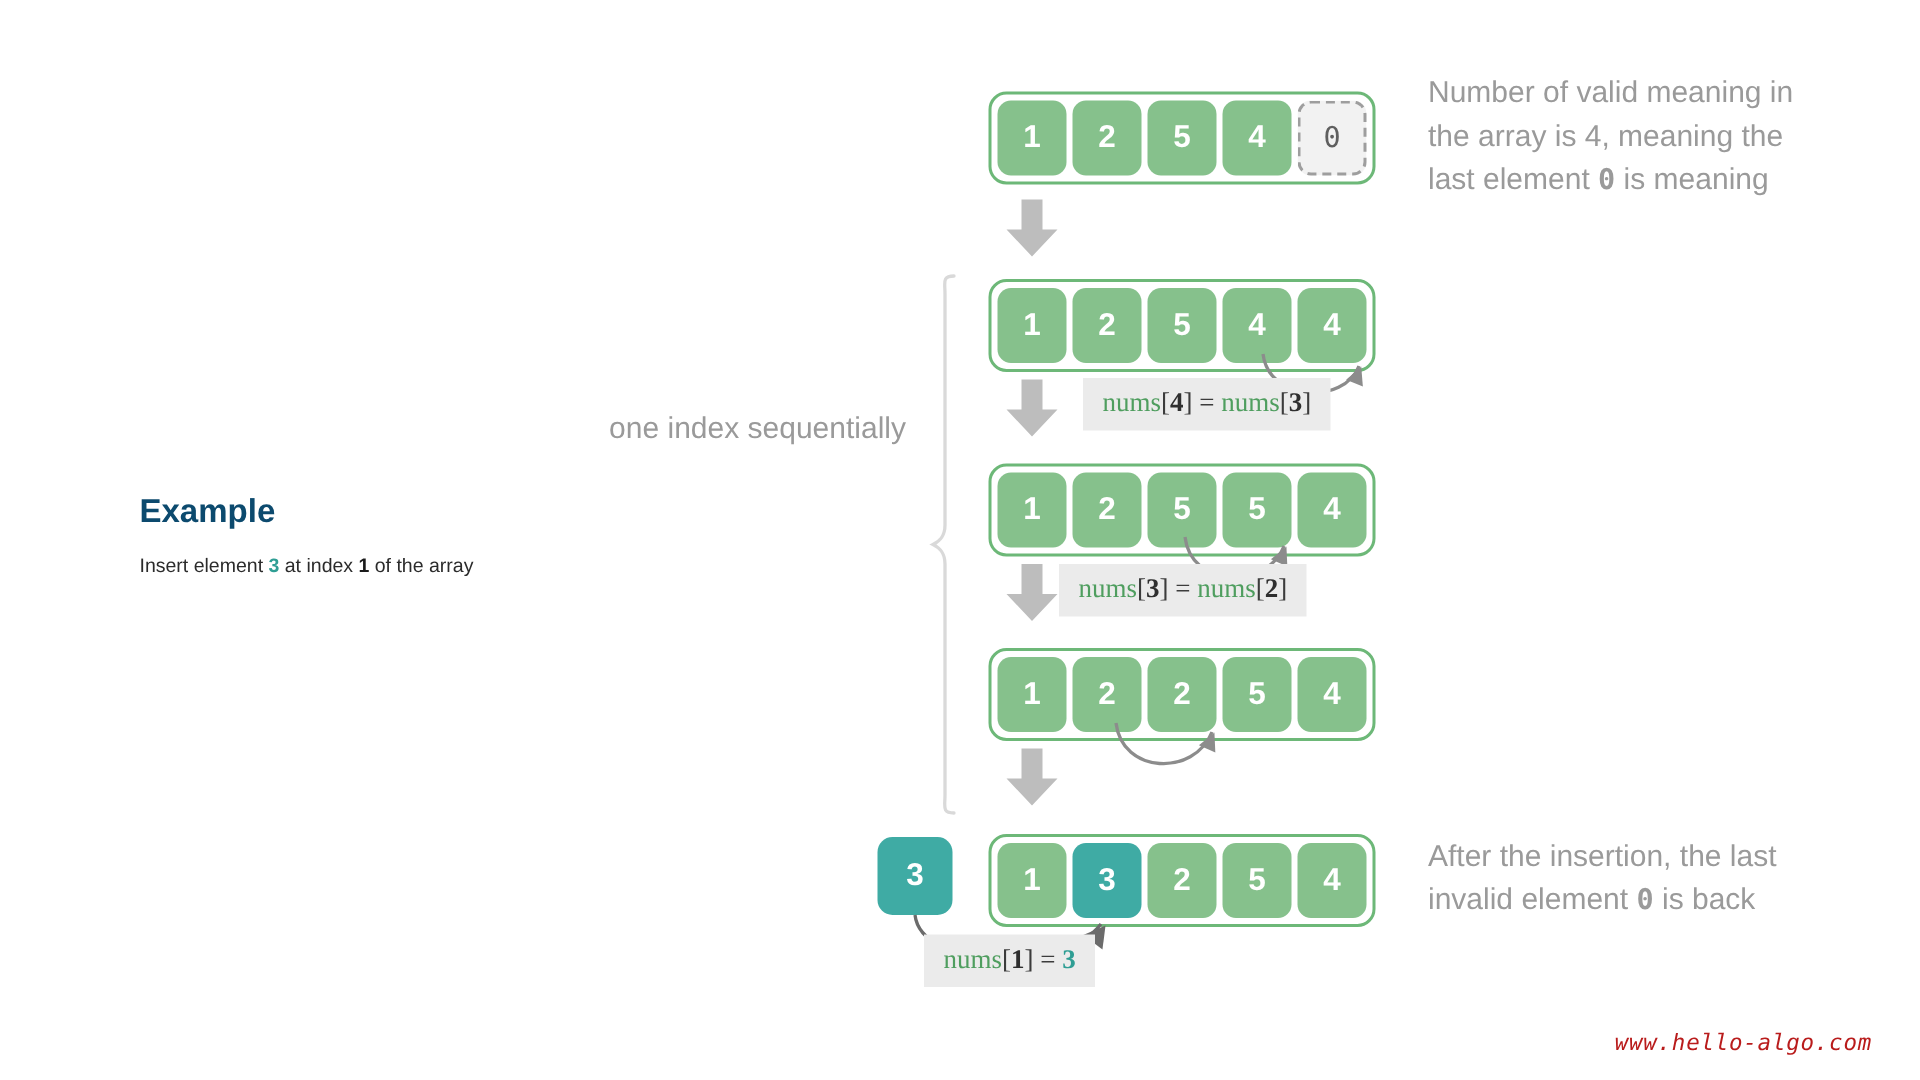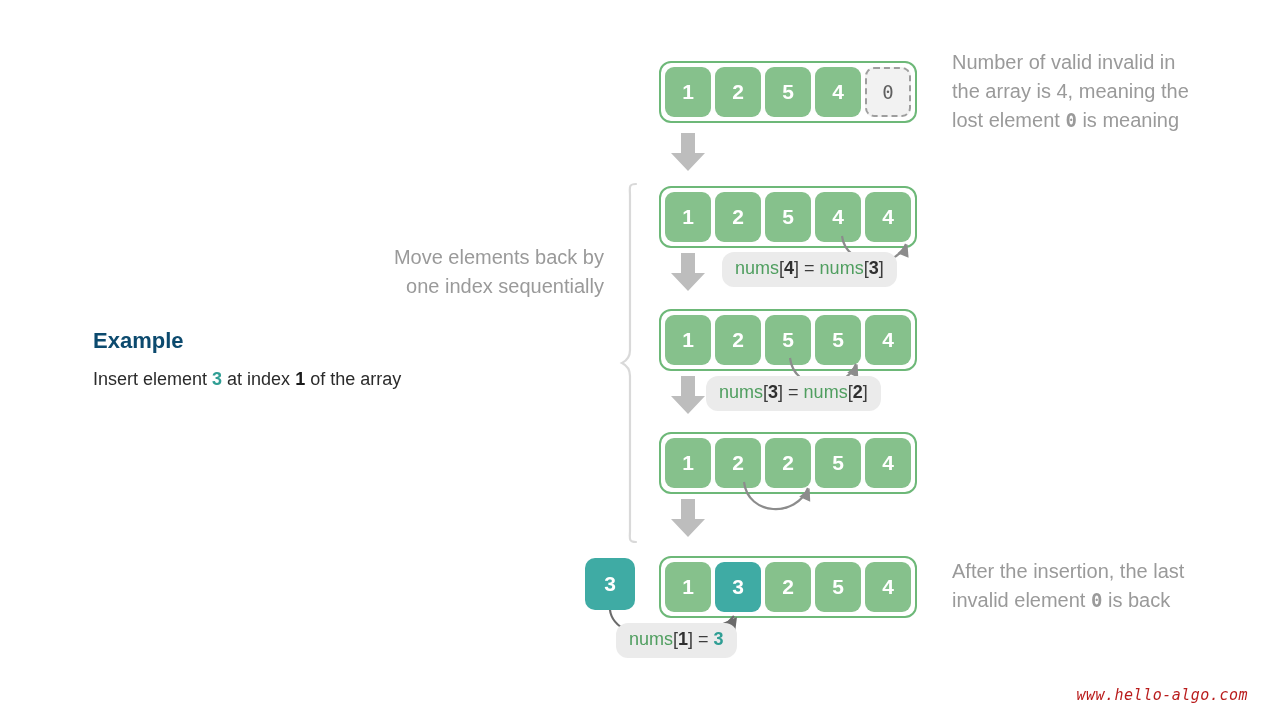--- a/index.html
+++ b/index.html
@@ -54,23 +54,23 @@
     display:flex;align-items:center;justify-content:center;
   }
 
   
   .downarrow{position:absolute;}
 
   
   .chip{
     position:absolute;
     background:#ebebeb;
-    border-radius:12px;
+    border-radius:0;
     padding:7px 13px 8px 13px;
-    font-family:Liberation Sans, sans-serif;
+    font-family:Liberation Serif, serif;
     font-size:18px;
     letter-spacing:0px;
     color:#3c3c3c;
     white-space:pre;
     line-height:1.1;
   }
   .chip .fn{color:#4f9e5f;}
   .chip .num{color:#2f2f2f;font-weight:bold;}
   .chip .br{color:#3c3c3c;}
   .chip .eq{color:#3c3c3c;}
@@ -97,21 +97,21 @@
 
   
   .ex-title{
     position:absolute;
     font-size:22px;
     font-weight:bold;
     color:#0c4a6e;
   }
   .ex-body{
     position:absolute;
-    font-size:18px;
+    font-size:13px;
     color:#2b2b2b;
   }
   .ex-body b{font-weight:bold;color:#1a1a1a;}
   .ex-body .tealtxt{color:#2f9e94;font-weight:bold;}
 
   .watermark{
     position:absolute;
     right:32px;bottom:16px;
     color:#b91c1c;
     font-size:15px;
@@ -123,27 +123,27 @@
 </style>
 </head>
 <body>
 
 <div class="stage">
 
   <div class="ex-title" style="left:93px;top:328px;">Example</div>
   <div class="ex-body" style="left:93px;top:369px;"><span>Insert element </span><span class="tealtxt">3</span><span> at index </span><b>1</b><span> of the array</span></div>
 
   <div class="note" style="left:952px;top:48px;width:310px;">
-    <span>Number of valid invalid in</span><br>
+    <span>Number of valid meaning in</span><br>
     <span>the array is 4, meaning the</span><br>
-    <span>lost element </span><span class="mono">0</span><span> is meaning</span>
+    <span>last element </span><span class="mono">0</span><span> is meaning</span>
   </div>
 
   <div class="midnote" style="left:332px;top:243px;width:272px;">
-    <span>Move elements back by</span><br>
+    <br>
     <span>one index sequentially</span>
   </div>
 
   <div class="note" style="left:952px;top:557px;width:310px;">
     <span>After the insertion, the last</span><br>
     <span>invalid element </span><span class="mono">0</span><span> is back</span>
   </div>
 
   <svg style="position:absolute;left:620px;top:182px;" width="24" height="362">
     <path d="M 16 2 C 8 2 10 6 10 14 L 10 168 C 10 176 6 179 2 181 C 6 183 10 186 10 194 L 10 348 C 10 356 8 360 16 360" fill="none" stroke="#d9d9d9" stroke-width="2.2" stroke-linecap="round"></path>

